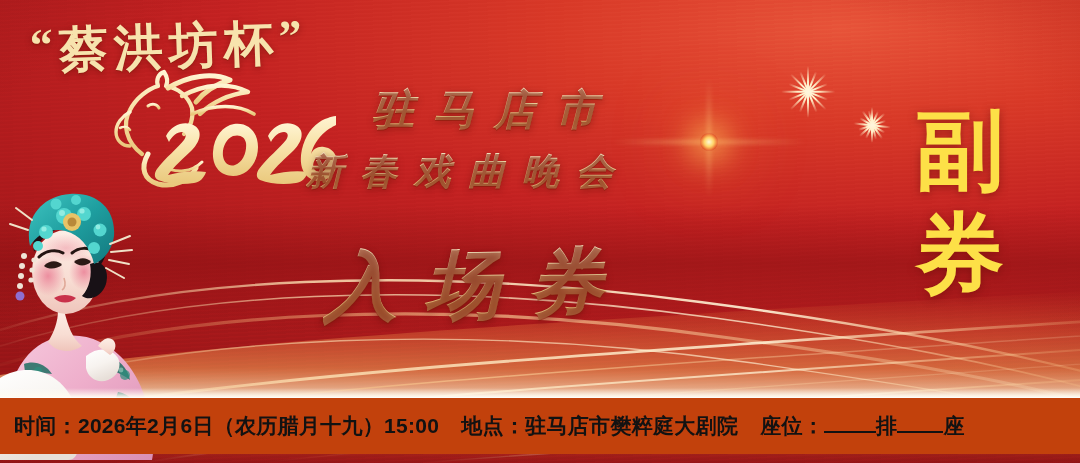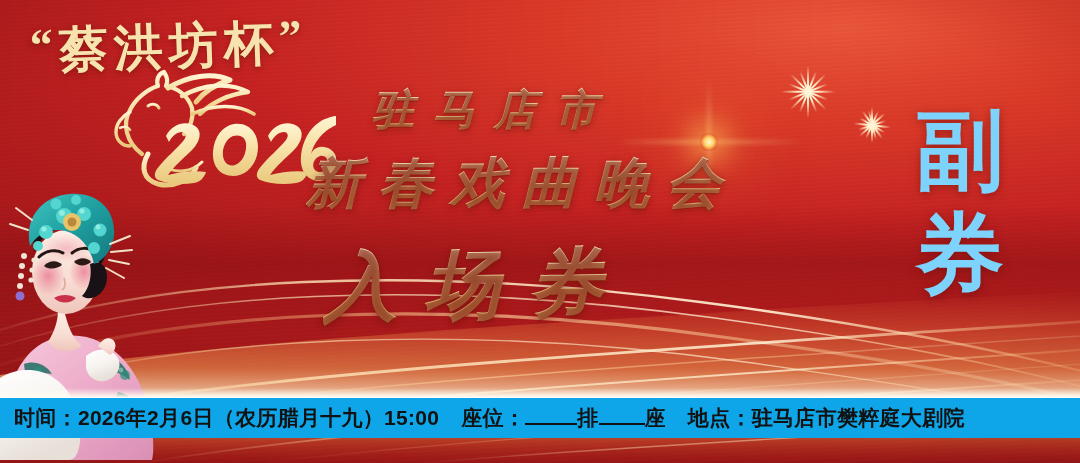--- a/index.html
+++ b/index.html
@@ -94,48 +94,48 @@
   #cup-title .qm{font-size:46px;vertical-align:top;}
 
   #logo-2026{position:absolute;left:96px;top:62px;width:240px;height:130px;}
 
   #event-line1{
     position:absolute;left:372px;top:82px;
     font-size:42px;letter-spacing:19px;white-space:nowrap;font-style:italic;
   }
   #event-line2{
     position:absolute;left:306px;top:147px;
-    font-size:55px;letter-spacing:17px;white-space:nowrap;
+    font-size:37px;letter-spacing:17px;white-space:nowrap;
     font-family:Liberation Sans, sans-serif;
     font-style:italic;font-weight:700;
   }
   #admission{
     position:absolute;left:322px;top:235px;
     font-size:75px;letter-spacing:28px;white-space:nowrap;
     font-family:"Liberation Serif","DejaVu Serif",serif;
     font-style:italic;font-weight:700;
     transform:rotate(-1deg);
   }
   #stub{
     position:absolute;left:905px;top:98px;
     width:110px;
     font-family:"Liberation Sans","DejaVu Sans",sans-serif;
     font-weight:700;font-size:88px;line-height:1.18;
-    color:#7dd3fc;
+    color:#fde047;
     text-align:center;
     text-shadow:0 2px 8px rgba(100,12,8,.5);
   }
 
   
   #performer{position:absolute;left:-6px;top:160px;width:230px;height:300px;}
 
   
   #info-bar{
-    position:absolute;left:0;right:0;top:398px;height:40px;
-    background:#0ea5e9;
+    position:absolute;left:0;right:0;top:398px;height:56px;
+    background:#c2410c;
     display:flex;align-items:center;
     box-shadow:0 -1px 0 rgba(255,255,255,.5);
   }
   #info-bar .inner{
     display:flex;align-items:baseline;
     padding-left:14px;
     font-family:"Liberation Sans","DejaVu Sans",sans-serif;
     font-weight:700;font-size:21px;color:#121212;
     white-space:nowrap;
     letter-spacing:.3px;
@@ -414,19 +414,19 @@
         </g>
       </g>
     </svg>
   </div>
 
   <div class="bar-fade-top"></div>
   <div id="info-bar">
     <div class="inner">
       <span class="seg"><span>时间：</span><span>2026年2月6日（农历腊月十九）15:00</span></span>
 
+      <span class="seg"><span>地点：</span><span>驻马店市樊粹庭大剧院</span></span>
+
       <span class="seg"><span>座位：</span><span class="blank w1"></span><span>排</span><span class="blank w2"></span><span>座</span></span>
-
-      <span class="seg"><span>地点：</span><span>驻马店市樊粹庭大剧院</span></span>
     </div>
   </div>
 
 </div>
 
 </body></html>

